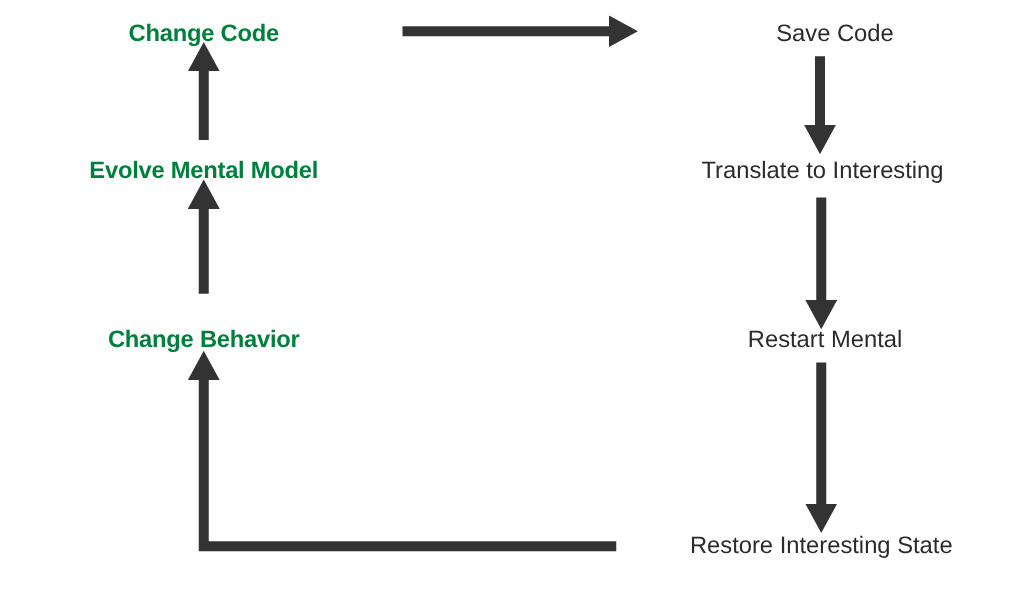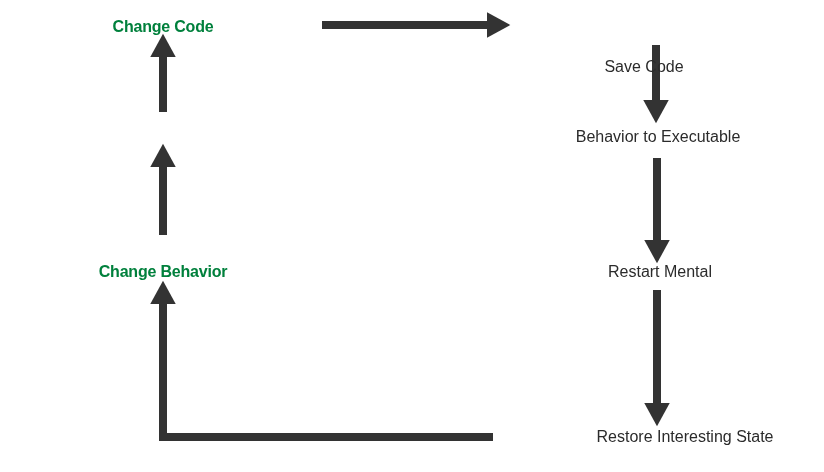--- a/index.html
+++ b/index.html
@@ -23,21 +23,21 @@
     left: 0;
     top: 0;
     width: 824px;
     height: 472px;
   }
   .node-label {
     position: absolute;
     white-space: nowrap;
     line-height: 1;
     transform: translate(-50%, -50%);
-    font-size: 16px;
+    font-size: 19px;
   }
   .node-mental {
     color: #00803c;
     font-weight: bold;
     letter-spacing: -0.2px;
   }
   .node-system {
     color: #2b2b2b;
     font-weight: normal;
     letter-spacing: 0px;
@@ -82,24 +82,25 @@
       <line x1="163" y1="235" x2="163" y2="165" stroke="#333333" stroke-width="8" stroke-linecap="butt" marker-end="url(#arrow-head)"></line>
     </g>
 
     <g>
       <line x1="163" y1="112" x2="163" y2="55" stroke="#333333" stroke-width="8" stroke-linecap="butt" marker-end="url(#arrow-head)"></line>
     </g>
   </svg>
 
   <div class="node-label node-mental" style="left:163px; top:27px;">Change Code</div>
 
+  <div class="node-label node-mental" style="left:163px; top:137px;">Evolve Mental Model</div>
 
   <div class="node-label node-mental" style="left:163px; top:272px;">Change Behavior</div>
 
-  <div class="node-label node-system" style="left:644px; top:27px;margin-top:40px;">Save Code</div>
+  <div class="node-label node-system" style="left:668px; top:27px;">Save Code</div>
 
-  <div class="node-label node-system" style="left:658px; top:137px;">Behavior to Executable</div>
+  <div class="node-label node-system" style="left:658px; top:137px;">Translate to Interesting</div>
 
   <div class="node-label node-system" style="left:660px; top:272px;">Restart Mental</div>
 
-  <div class="node-label node-system" style="left:657px; top:437px;margin-left:28px;">Restore Interesting State</div>
+  <div class="node-label node-system" style="left:657px; top:437px;">Restore Interesting State</div>
 
 </div>
 
 </body></html>

